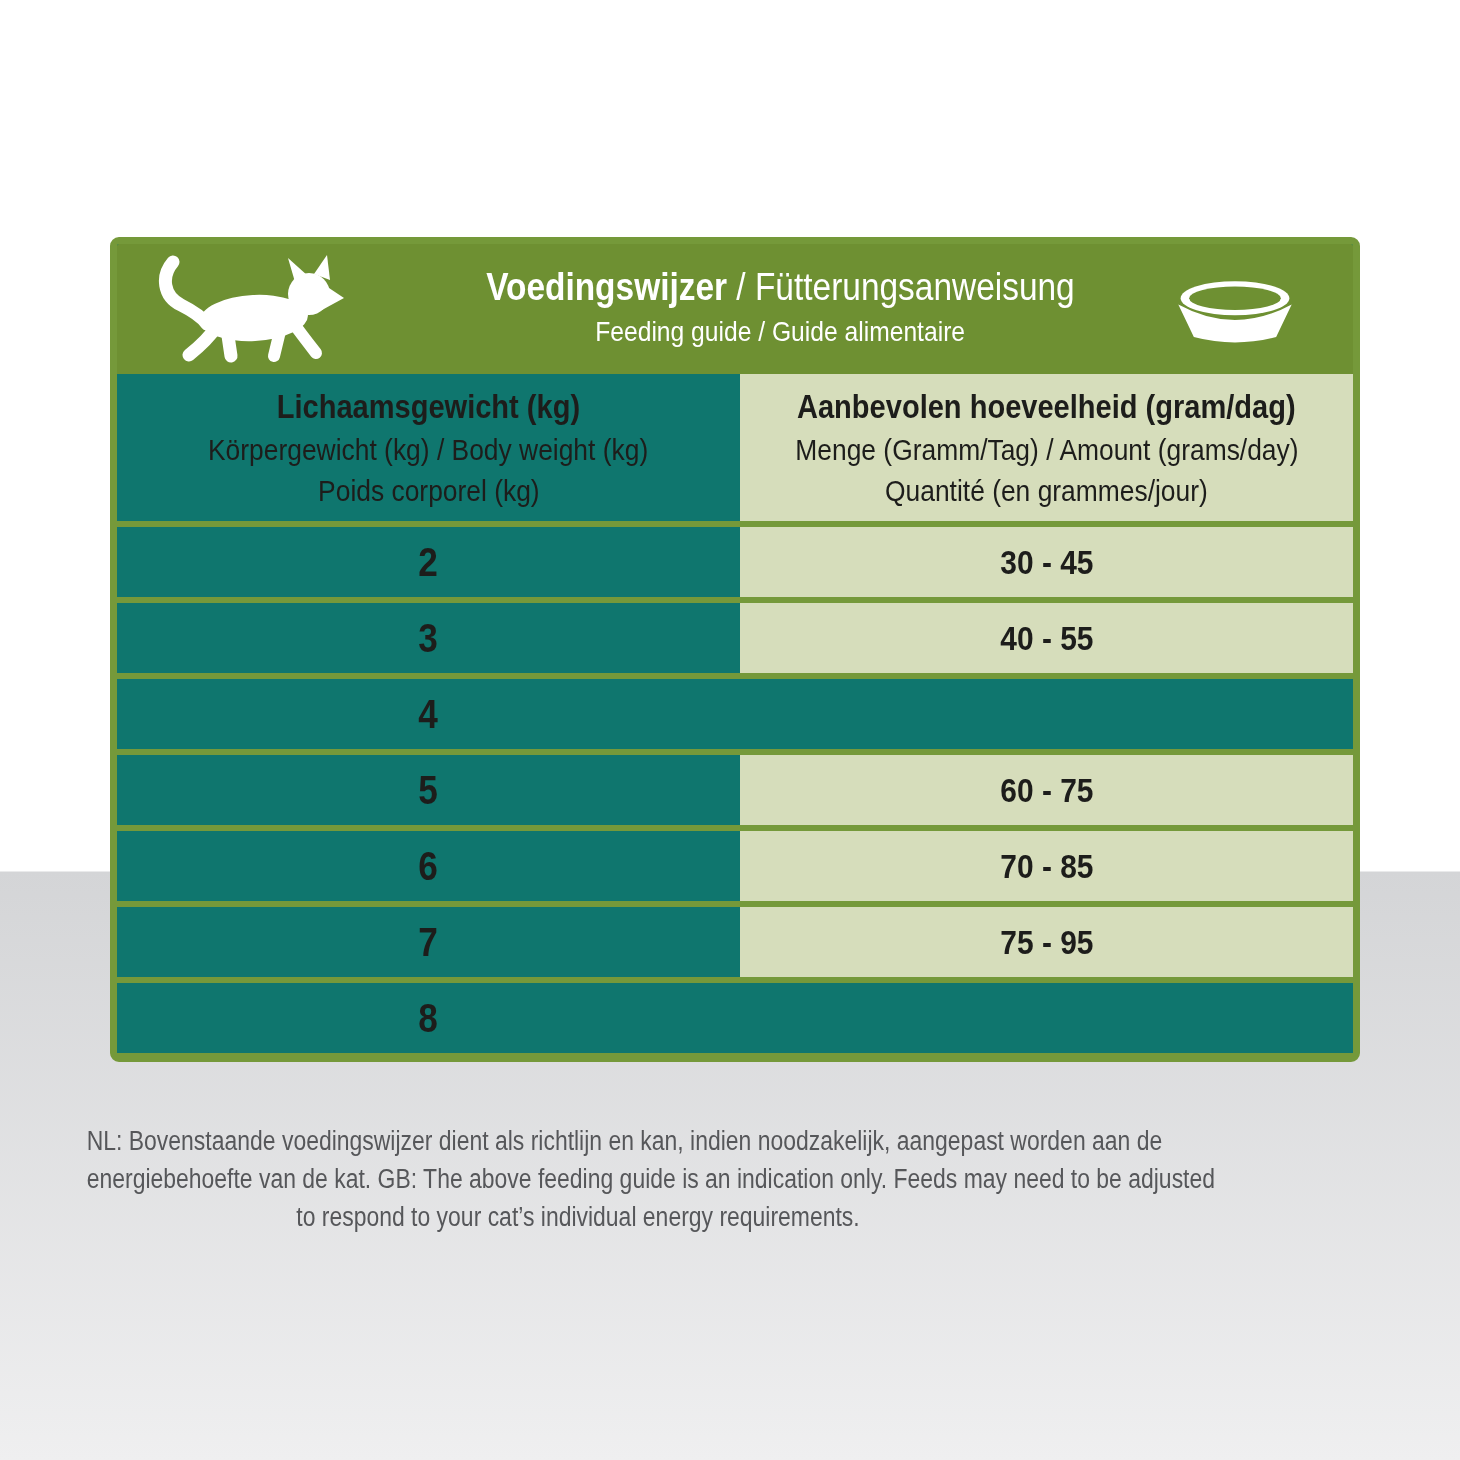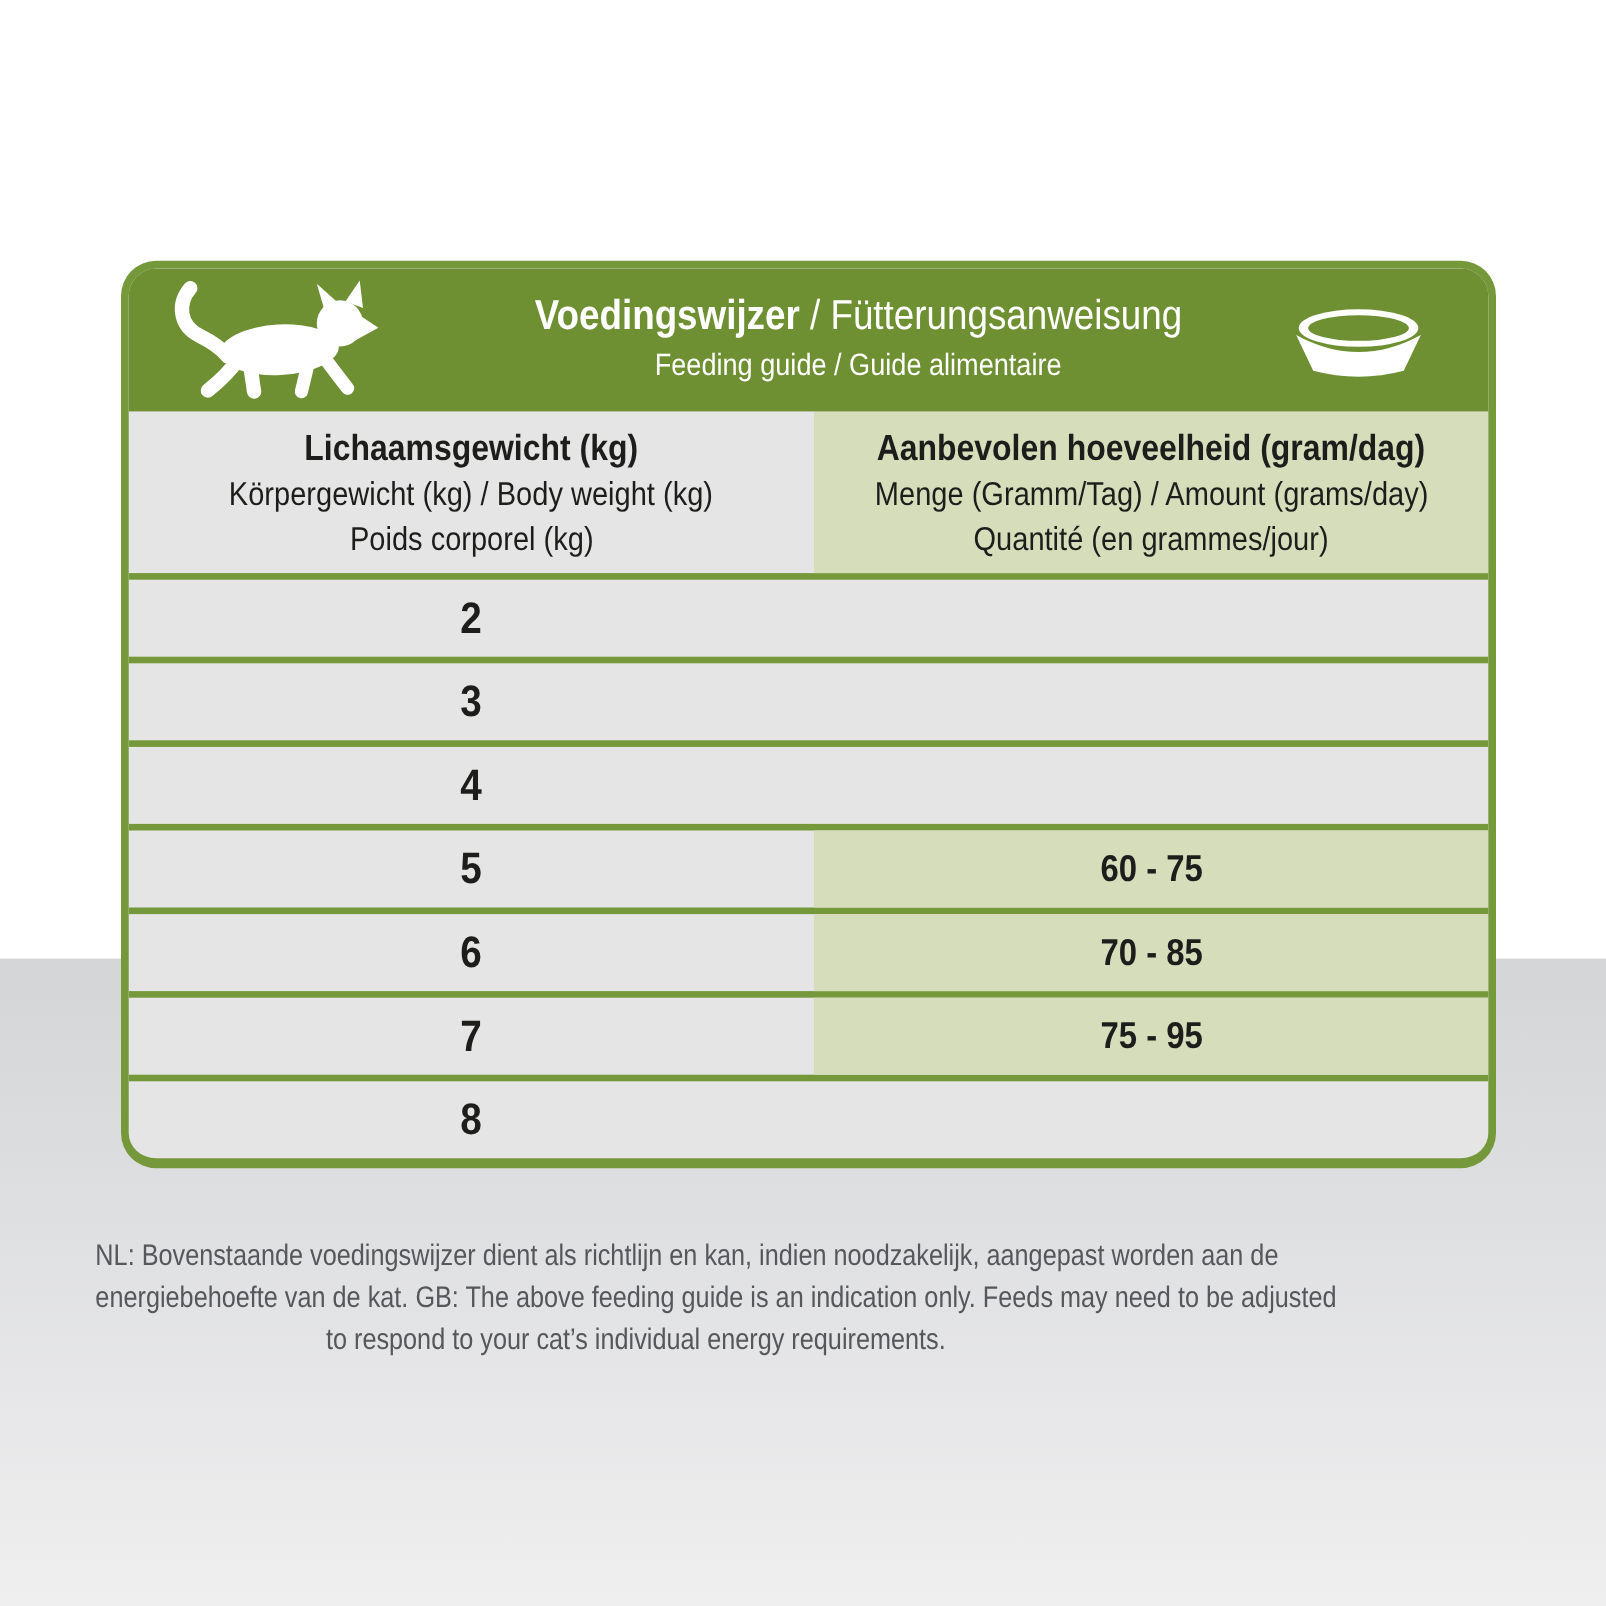--- a/index.html
+++ b/index.html
@@ -16,22 +16,22 @@
     background:linear-gradient(to bottom,#ffffff 0px,#ffffff 871px,#d4d5d7 872px,#efeff0 1460px);
     position:relative;
     overflow:hidden;
   }
   .card{
     position:absolute;
     left:110px;top:237px;
     width:1250px;
     border:7px solid var(--border-green);
     border-bottom-width:9px;
-    border-radius:32px;
-    background:#e5e5e5;
+    border-radius:9px;
+    background:#0f766e;
     overflow:hidden;
   }
   
   .band{
     height:130px;
     background:var(--green);
     position:relative;
     display:flex;
     align-items:center;
   }
@@ -111,24 +111,30 @@
       <span class="h1">Aanbevolen hoeveelheid (gram/dag)</span>
       <span class="h2">Menge (Gramm/Tag) / Amount (grams/day)</span>
       <span class="h2">Quantité (en grammes/jour)</span>
     </div>
   </div>
 
   <div class="trow">
     <div class="cell">
         <span class="wnum cond">2</span>
       </div>
+    <div class="cell amount">
+        <span class="anum cond">30 - 45</span>
+      </div>
   </div>
   <div class="trow">
     <div class="cell">
         <span class="wnum cond">3</span>
+      </div>
+    <div class="cell amount">
+        <span class="anum cond">40 - 55</span>
       </div>
   </div>
   <div class="trow">
     <div class="cell">
         <span class="wnum cond">4</span>
       </div>
   </div>
   <div class="trow">
     <div class="cell">
         <span class="wnum cond">5</span>

